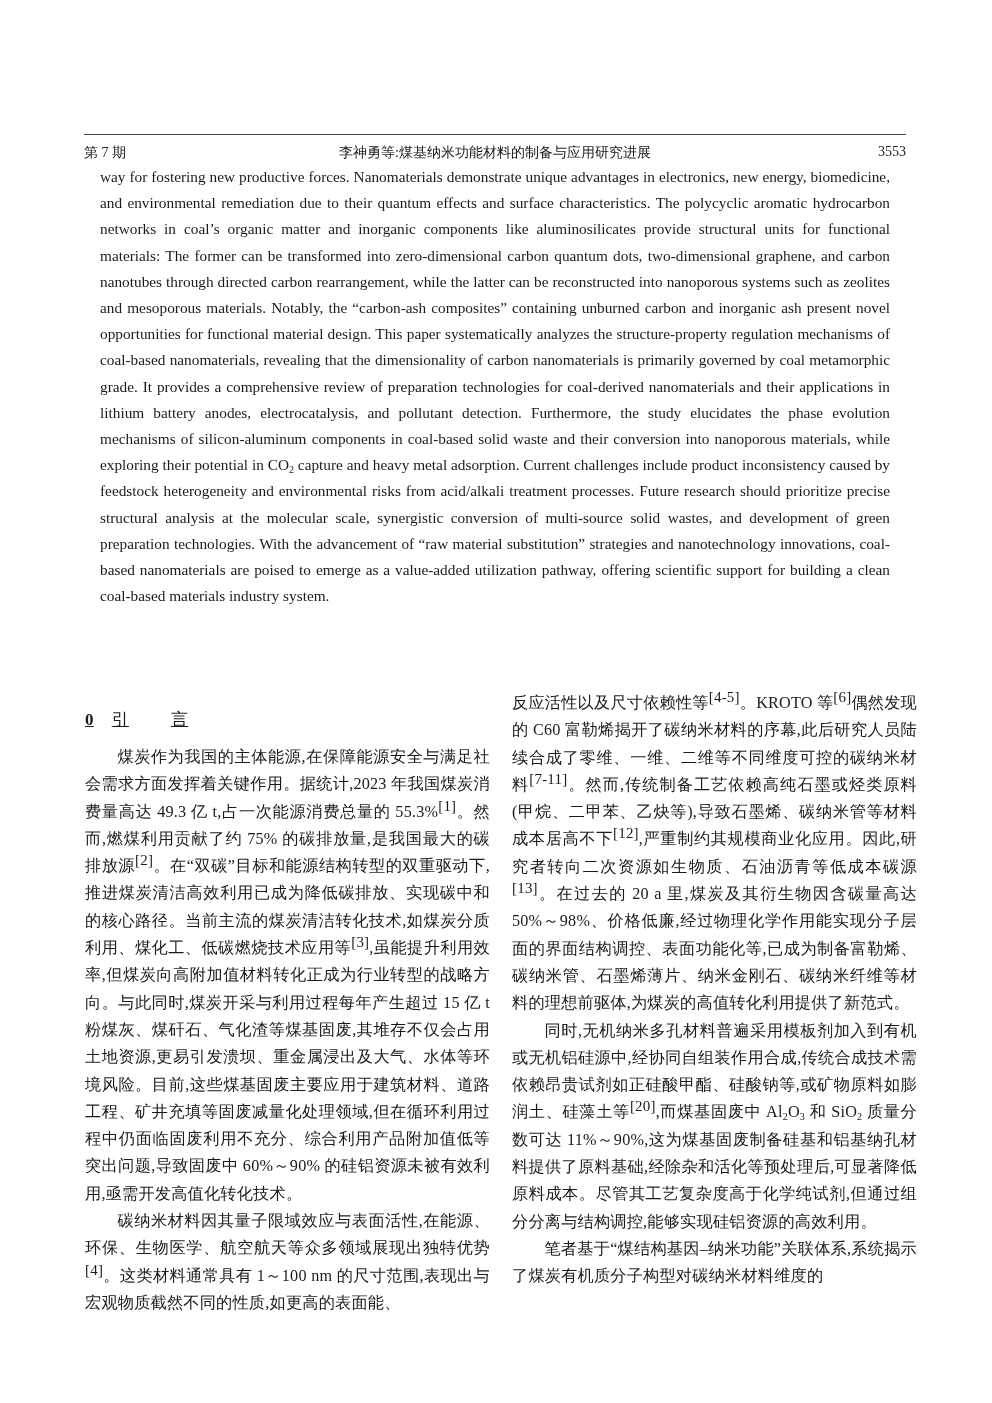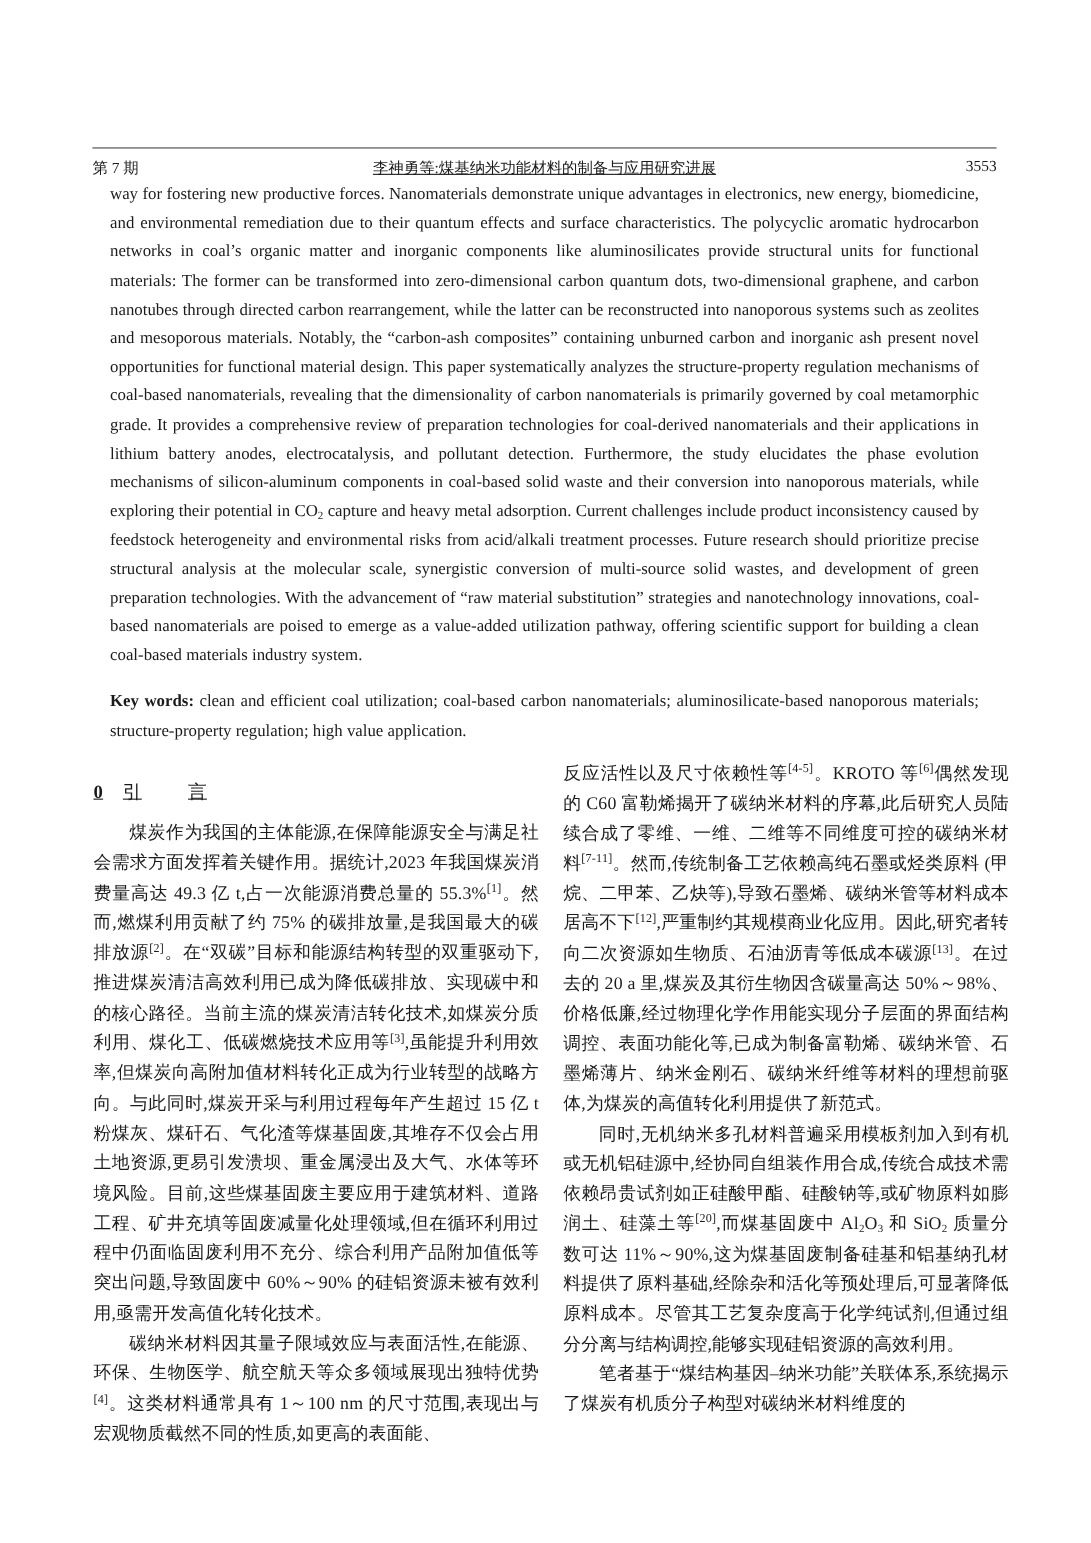--- a/index.html
+++ b/index.html
@@ -1,55 +1,54 @@
 <!DOCTYPE html>
 <html><head>
 <meta charset="utf-8">
 <style>
   html, body { margin: 0; padding: 0; background: #ffffff; }
   body { width: 992px; height: 1403px; position: relative; overflow: hidden;
          font-family: "Liberation Serif", "DejaVu Serif", serif; color: #1a1a1a; }
   .header { position: absolute; left: 84px; top: 118px; width: 822px; height: 22px;
             font-size: 14px; margin-top: 26px; }
   .header .left { position: absolute; left: 0; top: 0; }
-  .header .center { position: absolute; left: 0; right: 0; top: 0; text-align: center; text-decoration: underline; }
+  .header .center { position: absolute; left: 0; right: 0; top: 0; text-align: center; }
   .header .right { position: absolute; right: 0; top: 0; }
   .rule { position: absolute; left: 84px; top: 134px; width: 822px; height: 0;
           border-top: 1px solid #444; }
   .abstract { position: absolute; left: 84px; top: 148px; width: 822px;
               font-size: 15.3px; line-height: 26.2px; text-align: justify; }
   .abstract p { margin: 16px; }
   .kw-label { font-weight: bold; }
   .col { position: absolute; width: 405px; font-size: 16.2px; line-height: 27.3px;
          text-align: justify; letter-spacing: 0.2px; }
   .col-left { left: 85px; top: 706px; }
   .col-right { left: 512px; top: 690px; }
   .col p { margin: 0; }
   .indent { text-indent: 2em; }
   .section-heading { font-size: 17px; font-weight: bold; margin: 0 0 10px 0; height: 28px;
                      font-family: "DejaVu Sans", sans-serif; text-decoration: underline; }
   .section-heading .num { font-family: "Liberation Serif", serif; font-weight: bold; margin-right: 18px; }
   .section-heading .w1 { margin-right: 42px; font-weight: normal; }
   .section-heading .w2 { font-weight: normal; }
-  sup { font-size: 11px; vertical-align: 6px; line-height: 0; }
+  sup { font-size: 15px; vertical-align: 6px; line-height: 0; }
   sub { font-size: 10px; vertical-align: -3px; line-height: 0; }
 </style>
 </head>
 <body>
 
 <div class="header">
   <span class="left">第 7 期</span>
   <span class="center">李神勇等:煤基纳米功能材料的制备与应用研究进展</span>
   <span class="right">3553</span>
 </div>
 <div class="rule"></div>
 
 <div class="abstract">
   <p><span>way for fostering new productive forces. Nanomaterials demonstrate unique advantages in electronics, new energy, biomedicine, and environmental remediation due to their quantum effects and surface characteristics. The polycyclic aromatic hydrocarbon networks in coal’s organic matter and inorganic components like aluminosilicates provide structural units for functional materials: The former can be transformed into zero-dimensional carbon quantum dots, two-dimensional graphene, and carbon nanotubes through directed carbon rearrangement, while the latter can be reconstructed into nanoporous systems such as zeolites and mesoporous materials. Notably, the “carbon-ash composites” containing unburned carbon and inorganic ash present novel opportunities for functional material design. This paper systematically analyzes the structure-property regulation mechanisms of coal-based nanomaterials, revealing that the dimensionality of carbon nanomaterials is primarily governed by coal metamorphic grade. It provides a comprehensive review of preparation technologies for coal-derived nanomaterials and their applications in lithium battery anodes, electrocatalysis, and pollutant detection. Furthermore, the study elucidates the phase evolution mechanisms of silicon-aluminum components in coal-based solid waste and their conversion into nanoporous materials, while exploring their potential in CO</span><sub>2</sub><span> capture and heavy metal adsorption. Current challenges include product inconsistency caused by feedstock heterogeneity and environmental risks from acid/alkali treatment processes. Future research should prioritize precise structural analysis at the molecular scale, synergistic conversion of multi-source solid wastes, and development of green preparation technologies. With the advancement of “raw material substitution” strategies and nanotechnology innovations, coal-based nanomaterials are poised to emerge as a value-added utilization pathway, offering scientific support for building a clean coal-based materials industry system.</span></p>
-  <p><span class="kw-label">Key words:</span><span> clean and efficient coal utilization; coal-based carbon nanomaterials; aluminosilicate-based nanoporous materials; structure-property regulation; high value application.</span></p>
 </div>
 
 <div class="col col-left">
   <div class="section-heading">
     <span class="num">0</span><span class="w1">引</span><span class="w2">言</span>
   </div>
   <p class="indent"><span>煤炭作为我国的主体能源,在保障能源安全与满足社会需求方面发挥着关键作用。据统计,2023 年我国煤炭消费量高达 49.3 亿 t,占一次能源消费总量的 55.3%</span><sup>[1]</sup><span>。然而,燃煤利用贡献了约 75% 的碳排放量,是我国最大的碳排放源</span><sup>[2]</sup><span>。在“双碳”目标和能源结构转型的双重驱动下,推进煤炭清洁高效利用已成为降低碳排放、实现碳中和的核心路径。当前主流的煤炭清洁转化技术,如煤炭分质利用、煤化工、低碳燃烧技术应用等</span><sup>[3]</sup><span>,虽能提升利用效率,但煤炭向高附加值材料转化正成为行业转型的战略方向。与此同时,煤炭开采与利用过程每年产生超过 15 亿 t 粉煤灰、煤矸石、气化渣等煤基固废,其堆存不仅会占用土地资源,更易引发溃坝、重金属浸出及大气、水体等环境风险。目前,这些煤基固废主要应用于建筑材料、道路工程、矿井充填等固废减量化处理领域,但在循环利用过程中仍面临固废利用不充分、综合利用产品附加值低等突出问题,导致固废中 60%～90% 的硅铝资源未被有效利用,亟需开发高值化转化技术。</span></p>
   <p class="indent"><span>碳纳米材料因其量子限域效应与表面活性,在能源、环保、生物医学、航空航天等众多领域展现出独特优势</span><sup>[4]</sup><span>。这类材料通常具有 1～100 nm 的尺寸范围,表现出与宏观物质截然不同的性质,如更高的表面能、</span></p>
 </div>
 

